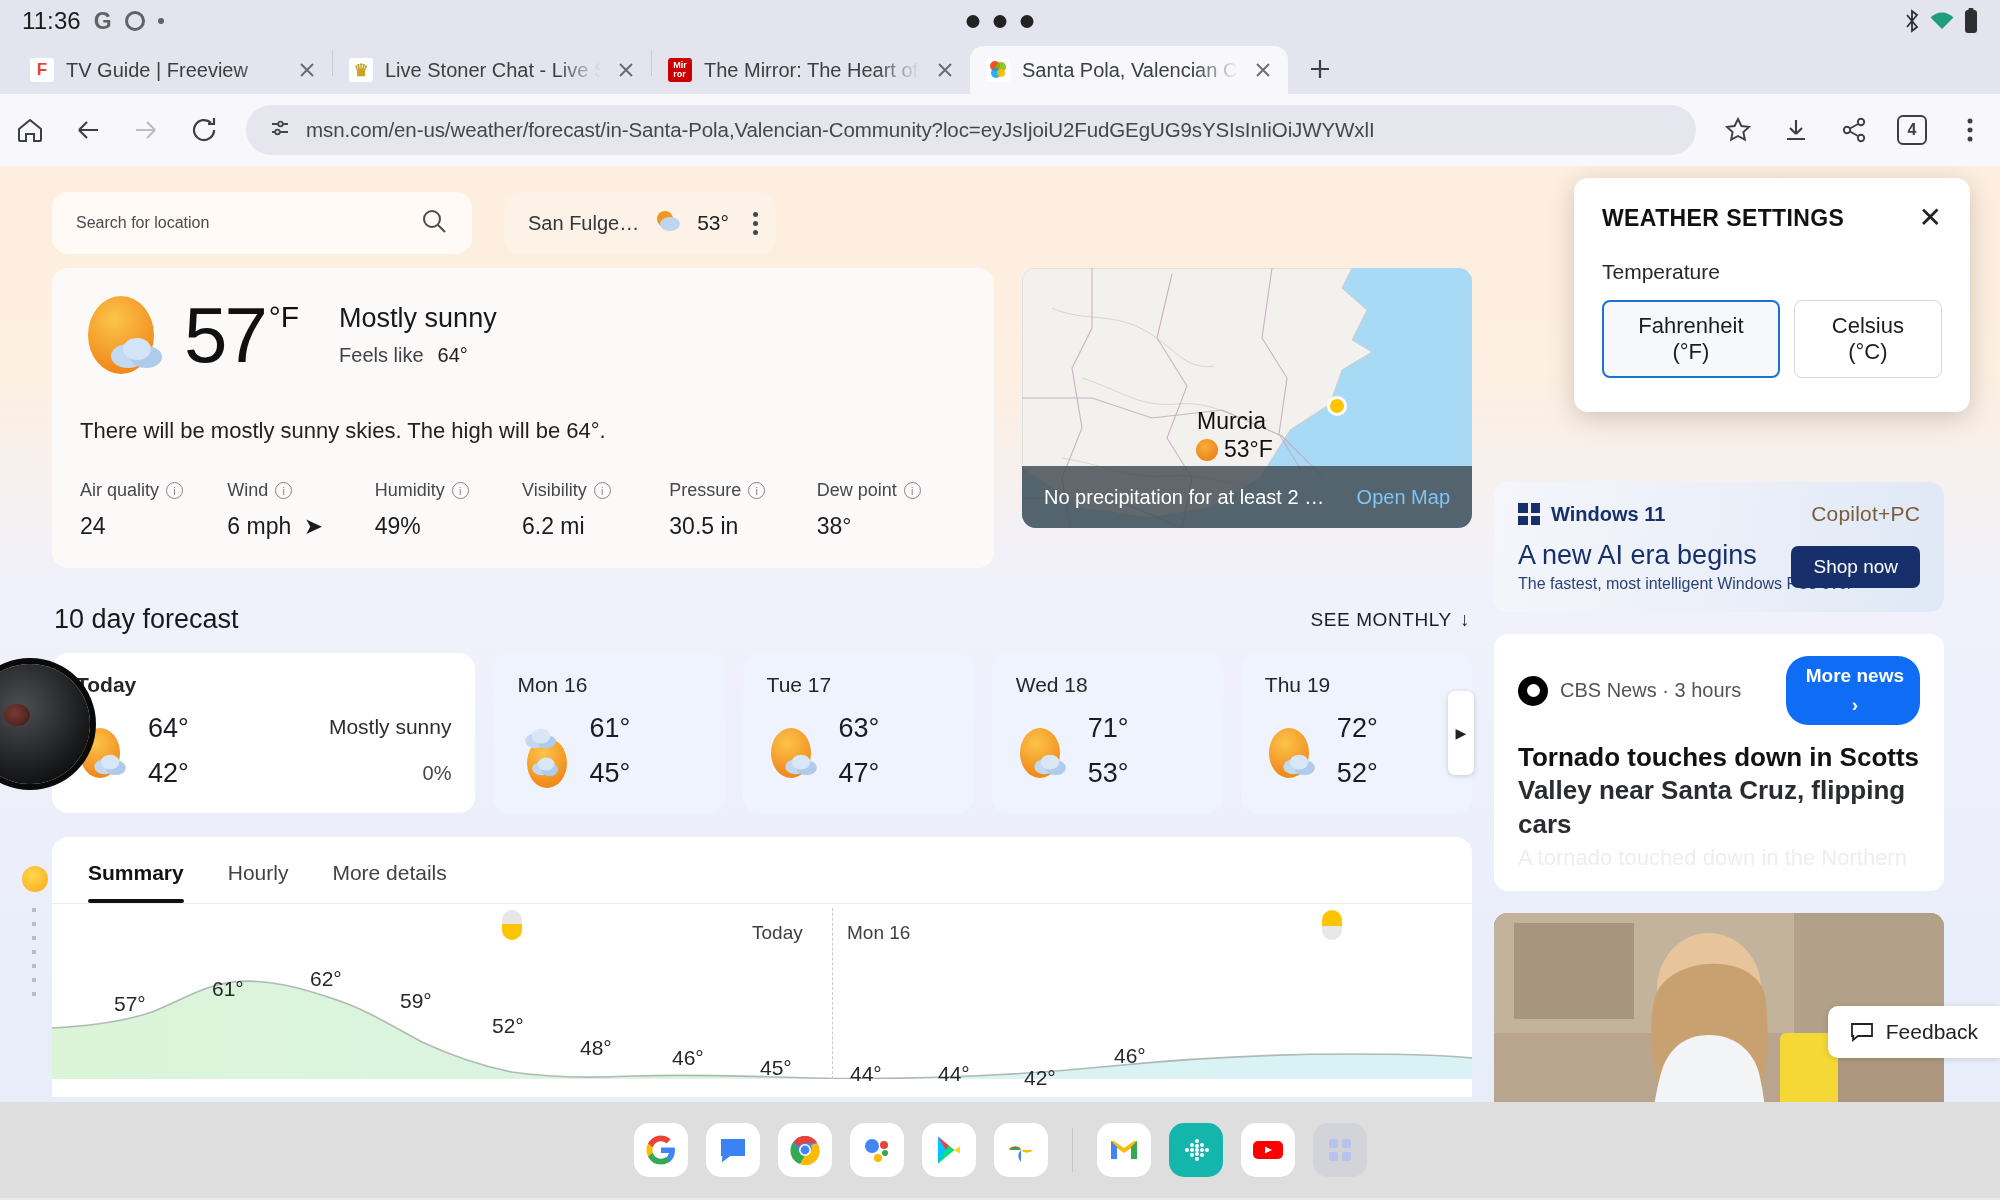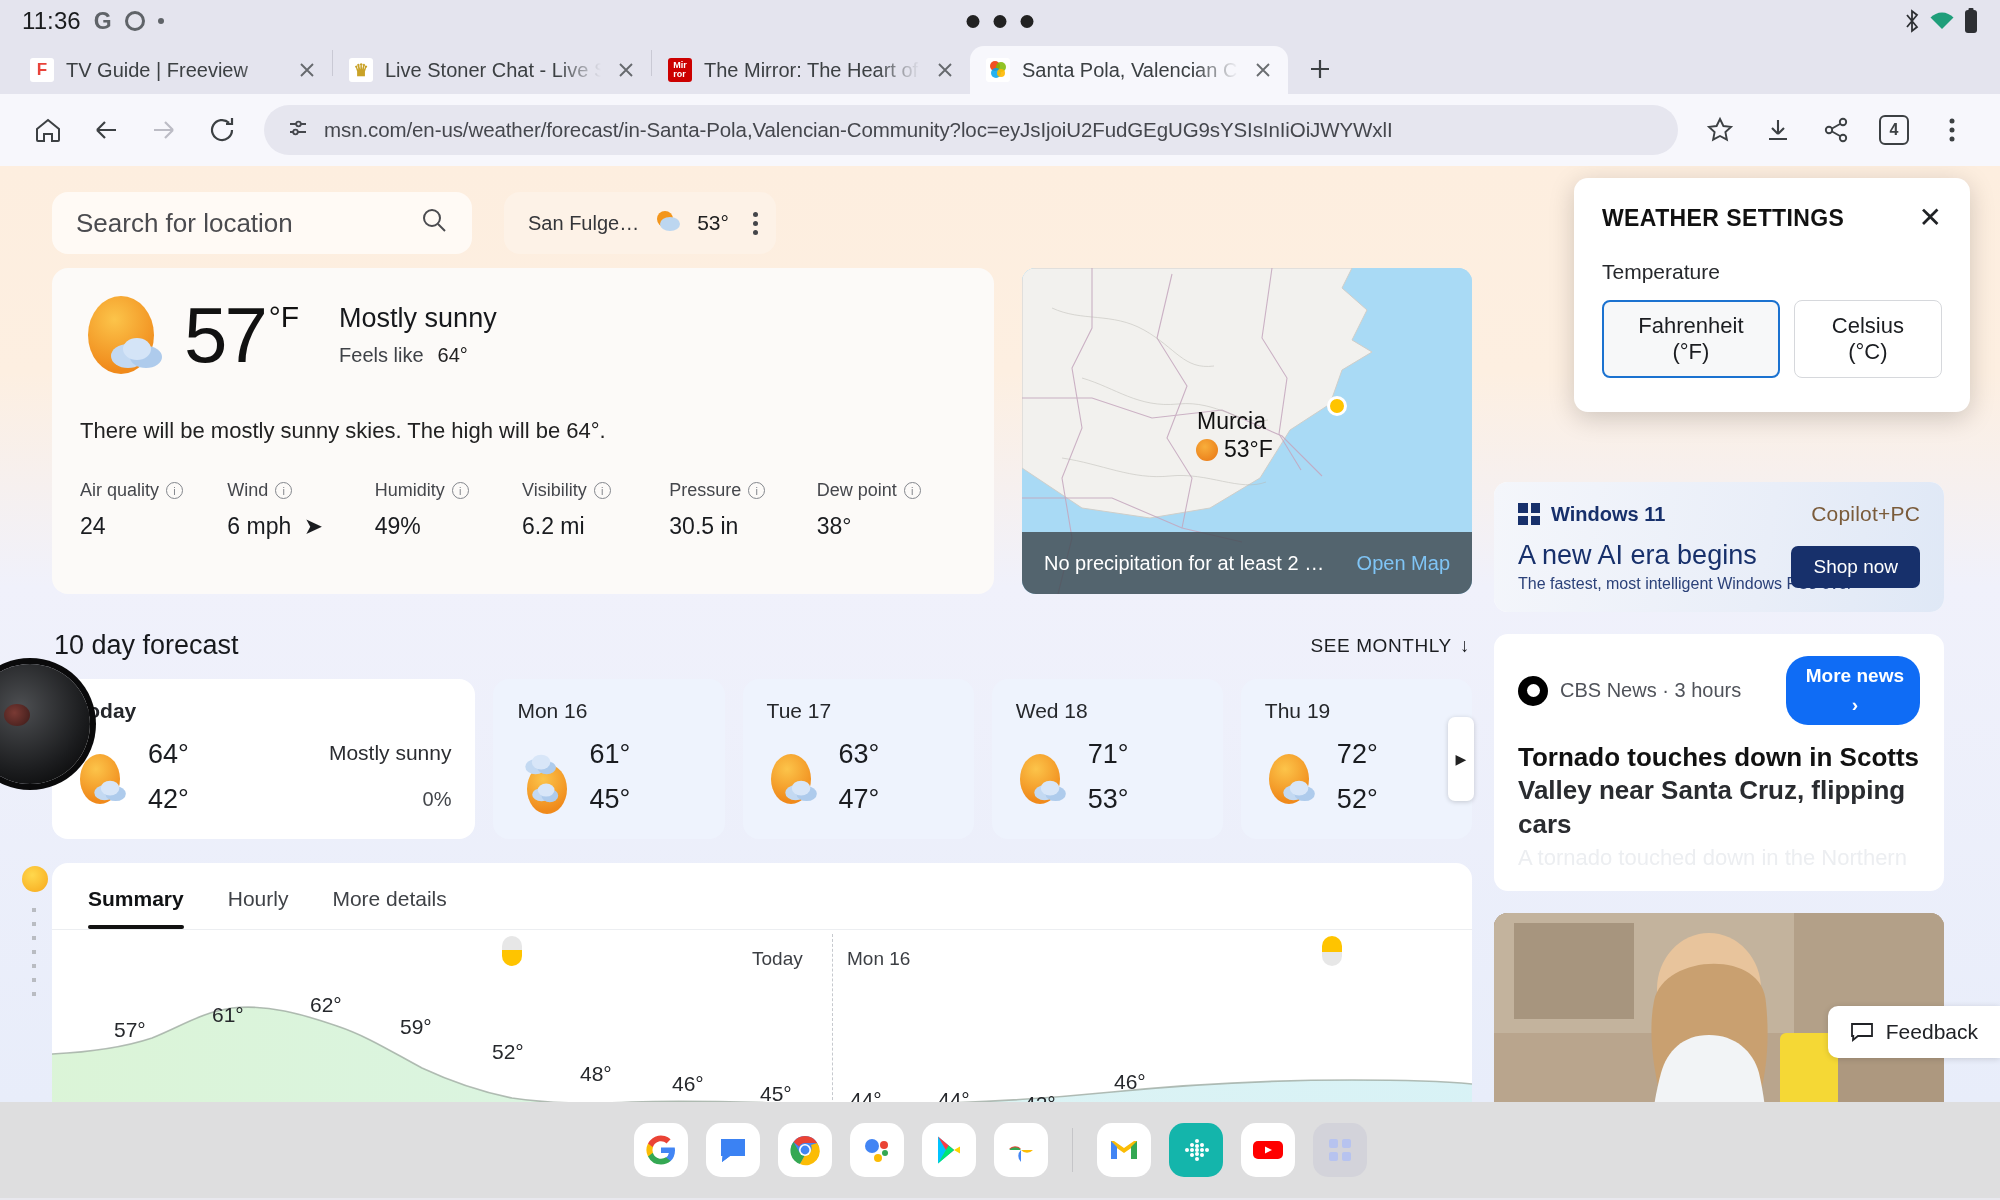--- a/index.html
+++ b/index.html
@@ -36,38 +36,38 @@
   .tab .favicon{ width:24px;height:24px;flex:0 0 auto; border-radius:3px; display:flex;align-items:center;justify-content:center;
     font-size:12px; font-weight:bold; color:#fff; overflow:hidden;}
   .tab .t-title{ flex:1; white-space:nowrap; overflow:hidden;
     -webkit-mask-image:linear-gradient(90deg,#000 80%,transparent);
     mask-image:linear-gradient(90deg,#000 80%,transparent); }
   .tab .t-close{ width:26px;height:26px; flex:0 0 auto; opacity:.75; }
   .tab-div{ width:1px; height:26px; background:#c9c9d4; align-self:center; margin-bottom:11px;}
   .newtab{ width:44px;height:44px; display:flex;align-items:center;justify-content:center; margin-left:10px; margin-bottom:3px;}
 
   
-  .omnibar{ height:72px; background:#f7f7fc; display:flex; align-items:center; gap:6px; padding:0 22px; }
+  .omnibar{ height:72px; background:#f7f7fc; display:flex; align-items:center; gap:6px; padding:0 4px; }
   .om-ico{ width:52px;height:52px; display:flex;align-items:center;justify-content:center; flex:0 0 auto;}
   .urlbox{
     flex:1; height:50px; background:#e6e6ef; border-radius:25px; display:flex; align-items:center;
     gap:14px; padding:0 18px 0 22px; margin:0 10px; overflow:hidden;
   }
   .urltext{ font-size:20.5px; color:#45474d; white-space:nowrap; overflow:hidden; letter-spacing:-.1px;}
   .tabcount{ width:30px;height:30px;border:2.4px solid #3c4043;border-radius:6px;display:flex;align-items:center;
     justify-content:center;font-size:16px;font-weight:600;color:#3c4043;}
 
   
   .page{ position:relative; height:936px; overflow:hidden;
     background:linear-gradient(180deg,#fdeedf 0%,#fdefe1 22%,#f0f1fb 45%,#e8edfa 100%); }
 
   .wx-header{ display:flex; align-items:center; padding:26px 30px 6px 52px; }
   .searchbox{ width:420px;height:62px;background:#fffaf5;border-radius:16px;display:flex;align-items:center;
      justify-content:space-between;padding:0 24px; }
-  .searchbox span{ font-size:26px;color:#4b4b4f;}
+  .searchbox span{ font-size:16px;color:#4b4b4f;}
   .loc-chip{ margin-left:32px; height:62px; background:#fdf2e7; border-radius:16px; display:flex; align-items:center;
      gap:14px; padding:0 18px 0 24px;}
   .loc-chip .lname{ font-size:20px;color:#35363a;}
   .loc-chip .ltemp{ font-size:21px;color:#222;}
   .kebab{ display:flex;flex-direction:column;gap:4px;margin-left:10px;}
   .kebab i{ width:5px;height:5px;border-radius:50%;background:#44464a;display:block;}
   .hdr-right{ margin-left:auto; display:flex; align-items:center; gap:26px; padding-right:14px;}
   .theme-btn{ border:1px solid #c9c6cf; background:transparent; border-radius:26px; height:52px; padding:0 26px;
      font-size:22px; color:#2f3033; display:flex;align-items:center;gap:10px; font-family:inherit;}
   .unit-btn{ font-size:23px; color:#2f3033; display:flex;align-items:center;gap:7px;}
@@ -91,21 +91,21 @@
   .cur-desc .d2{ font-size:20px; color:#3f4247; margin-top:10px;}
   .cur-desc .d2 b{ font-weight:400; margin-left:14px; color:#222;}
   .summary-line{ font-size:22px; color:#222; margin-top:40px; }
   .metrics{ display:flex; margin-top:36px; gap:0; }
   .metric{ flex:1; }
   .metric .mlab{ font-size:18px;color:#45474c; display:flex; align-items:center; gap:7px;}
   .metric .mval{ font-size:23px;color:#1a1c20; margin-top:12px;}
   .ico-i{ width:17px;height:17px;border:1.4px solid #83868c;border-radius:50%;display:inline-flex;
     align-items:center;justify-content:center;font-size:11px;color:#83868c;font-style:normal;}
 
-  .mapcard{ width:450px; height:326px; border-radius:14px; overflow:hidden; position:relative; flex:0 0 auto;
+  .mapcard{ width:450px; height:260px; border-radius:14px; overflow:hidden; position:relative; flex:0 0 auto;
     background:#a9daf5;}
   .map-land{ position:absolute; inset:0; }
   .map-foot{ position:absolute;left:0;right:0;bottom:0;height:62px;background:rgba(64,73,80,.82);
      display:flex;align-items:center;justify-content:space-between;padding:0 22px;}
   .map-foot .mtxt{ color:#fff;font-size:20px;}
   .map-foot .mlink{ color:#7fc4f5;font-size:20px;font-weight:500;}
   .map-pin{ position:absolute; }
 
   
   .fc-head{ display:flex; align-items:center; margin:36px 2px 18px 2px;}

